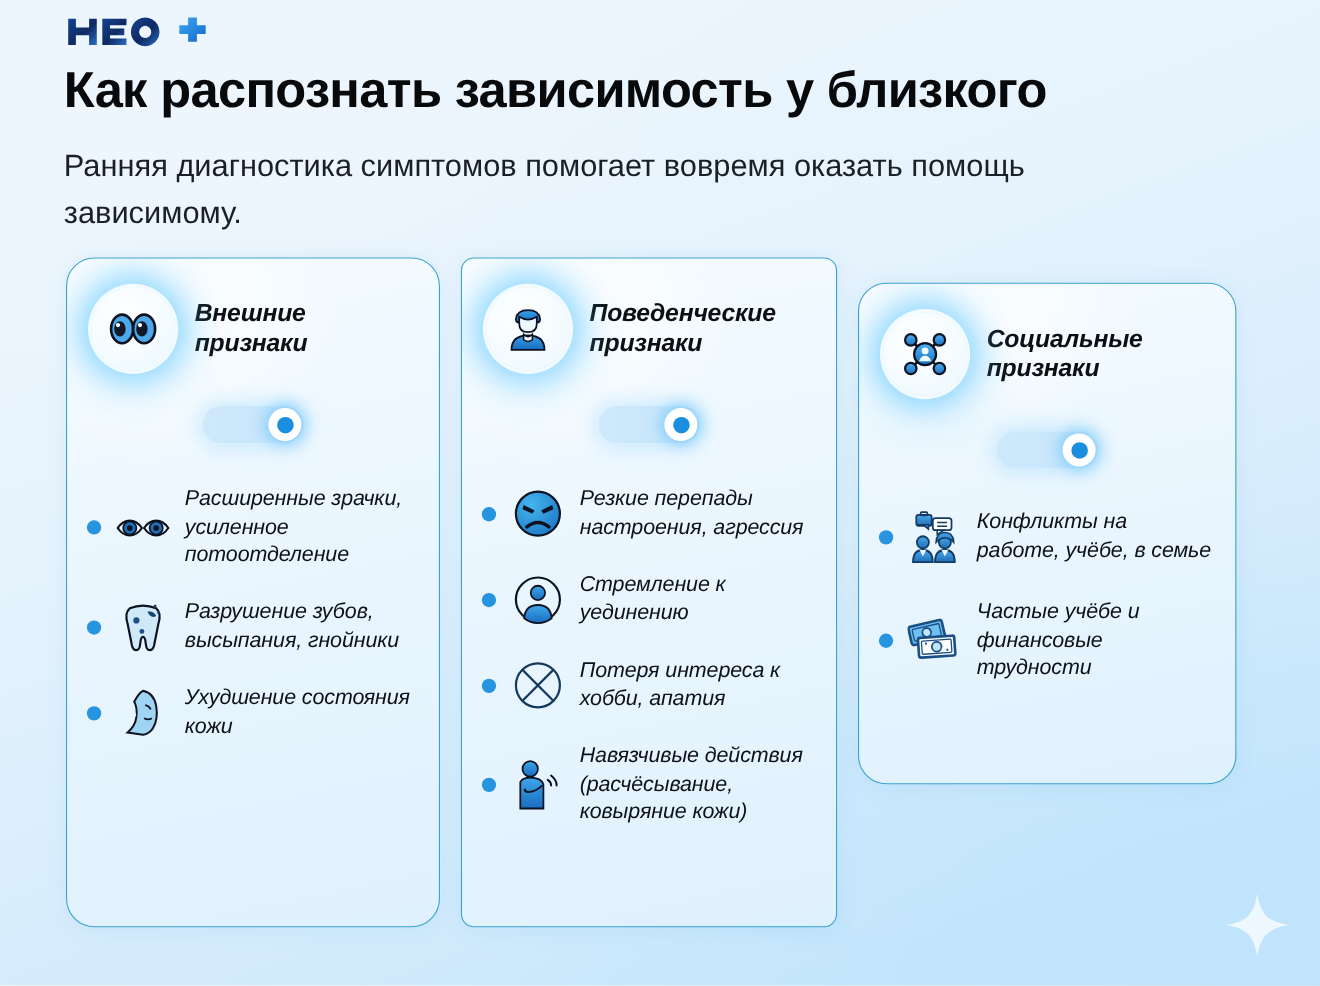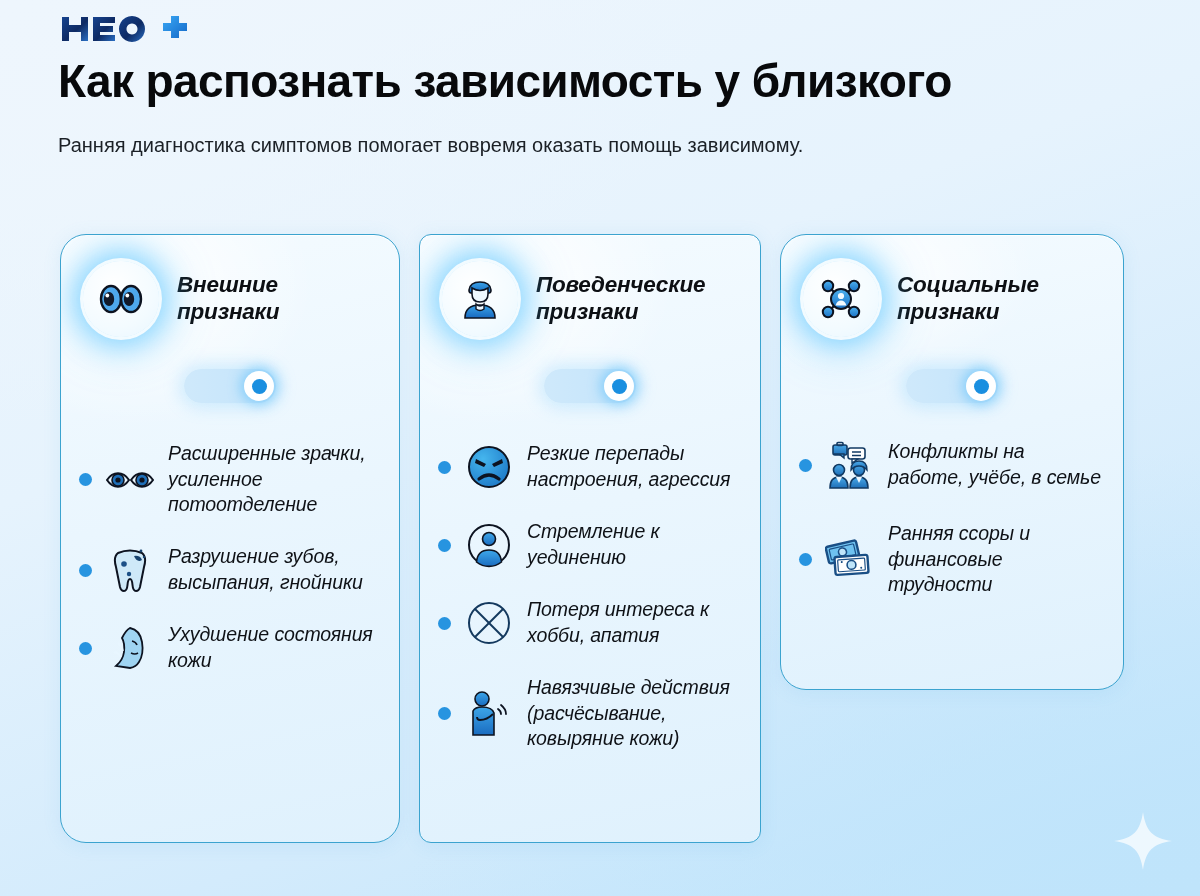--- a/index.html
+++ b/index.html
@@ -18,39 +18,39 @@
   .logo { position:absolute; left:60px; top:14px; height:30px; display:flex; align-items:center; }
 
   
   .title {
     position:absolute; left:58px; top:57px; width:1100px;
     font-size:46px; font-weight:700; letter-spacing:-0.6px;
     color:#08090b; line-height:1.06;
   }
   .subtitle {
     position:absolute; left:58px; top:130px; width:900px;
-    font-size:20px; font-weight:400; color:#1b2026; line-height:1.52;
+    font-size:28px; font-weight:400; color:#1b2026; line-height:1.52;
   }
 
   
   .cards { position:absolute; left:60px; top:234px; width:1168px; display:flex; gap:19px; align-items:flex-start;font-style:italic; }
   .card {
     position:relative;
     border:1.4px solid #3ba3cf;
     border-radius:26px;
     background:
       radial-gradient(85% 38% at 22% 8%, #ffffff 0%, rgba(255,255,255,0) 62%),
       linear-gradient(168deg, #f4fbff 0%, #eaf6fe 45%, #dff1fd 100%);
     box-shadow: 0 2px 18px rgba(90,170,220,0.12), inset 0 1px 0 rgba(255,255,255,0.9);
     padding:0 0 26px 0;
     overflow:hidden;
   }
   .card.c1 { width:340px; height:609px; }
   .card.c2 { width:342px; height:609px;border-radius:12px; }
-  .card.c3 { width:344px; height:456px; }
+  .card.c3 { width:344px; height:456px;margin-top:23px; }
 
   .card-head { display:flex; align-items:center; gap:18px; padding:26px 20px 0 22px; }
   .badge {
     position:relative; flex:0 0 auto;
     width:76px; height:76px; border-radius:50%;
     background:radial-gradient(circle at 40% 33%, #ffffff 0%, #f3fbff 62%, #e8f6ff 100%);
     display:flex; align-items:center; justify-content:center;
     box-shadow:0 0 0 3px rgba(255,255,255,0.85), 0 0 26px 9px rgba(74,192,255,0.52), 0 0 44px 16px rgba(74,192,255,0.26);
   }
   .card-title {
@@ -363,21 +363,21 @@
             </g>
             <g transform="rotate(-4 25 26)">
               <rect x="10" y="17" width="33" height="18" rx="2" fill="#ffffff" stroke="#1a4f85" stroke-width="2.4"></rect>
               <rect x="13" y="20" width="27" height="12" rx="1" fill="none" stroke="#1a4f85" stroke-width="1.2"></rect>
               <circle cx="26.5" cy="26" r="4.4" fill="#bfe5fa" stroke="#1a4f85" stroke-width="1.6"></circle>
               <circle cx="17" cy="22.5" r="1" fill="#1a4f85"></circle>
               <circle cx="36" cy="29.5" r="1" fill="#1a4f85"></circle>
             </g>
           </svg>
         </span>
-        <span class="li-text">Ранняя ссоры и финансовые трудности</span>
+        <span class="li-text">Частые учёбе и финансовые трудности</span>
       </div>
     </div>
   </section>
 
 </div>
 
 <svg class="sparkle" viewBox="0 0 60 60">
   <path d="M30 0 C33 20 40 27 60 30 C40 33 33 40 30 60 C27 40 20 33 0 30 C20 27 27 20 30 0 z" fill="#ffffff" opacity="0.72"></path>
 </svg>
 

